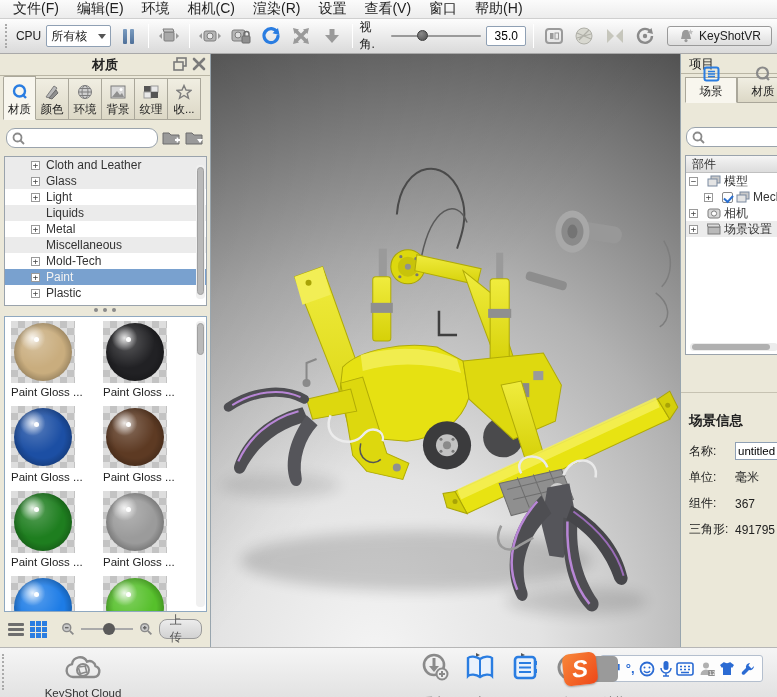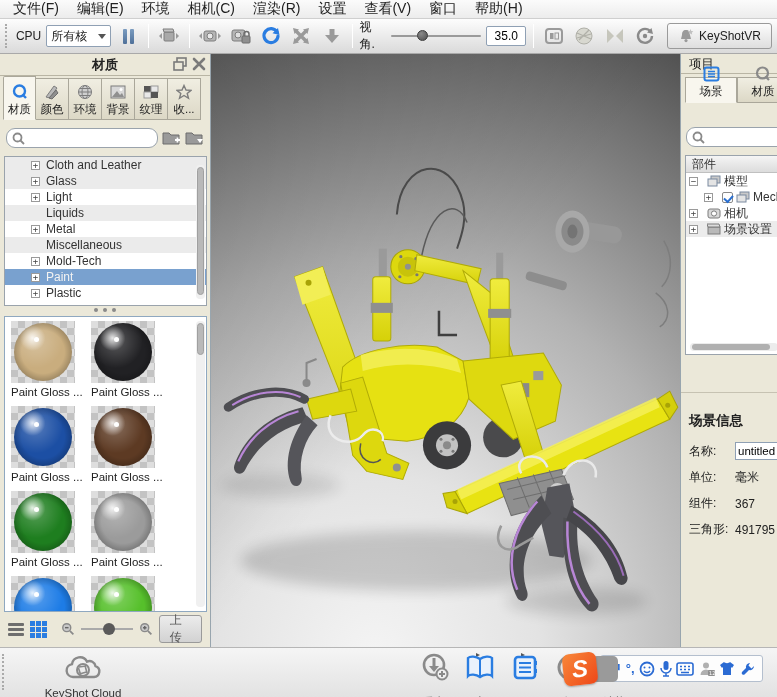--- a/index.html
+++ b/index.html
@@ -22,21 +22,21 @@
          align-items:center;justify-content:space-between;padding:0 4px;font-size:12px}
   .cores .arr{width:0;height:0;border-left:4px solid transparent;border-right:4px solid transparent;border-top:5px solid #555}
   .pause{display:flex;gap:3px}
   .pause i{display:block;width:4px;height:15px;background:linear-gradient(#7b9cc0,#4f7099);border-radius:1px}
   .fovslider{position:relative;width:92px;height:20px}
   .fovslider .line{position:absolute;left:0;right:0;top:9px;height:2px;background:#9a9a9a;border-radius:1px}
   .fovslider .knob{position:absolute;left:26px;top:4px;width:11px;height:11px;border-radius:50%;
                    background:radial-gradient(circle at 35% 30%,#8a8a8a,#4e4e4e);border:1px solid #3c3c3c}
   .fovinput{width:40px;height:20px;border:1px solid #8fa0b4;border-radius:2px;font-size:12px;text-align:center;
             font-family:inherit;padding:0}
-  .vrbtn{height:26px;display:flex;align-items:center;gap:5px;padding:0 10px;border:1px solid #9a9a9a;border-radius:3px;
+  .vrbtn{height:20px;display:flex;align-items:center;gap:5px;padding:0 10px;border:1px solid #9a9a9a;border-radius:3px;
          background:linear-gradient(#fcfcfc,#dedede);font-size:12px;margin-left:4px}
 
   
   .main{position:absolute;top:54px;left:0;width:777px;height:593px;display:flex}
 
   
   .left-panel{width:211px;flex:none;background:#ebe8d9;border-right:1px solid #98a5ae;position:relative;font-size:12px}
   .lp-title{position:absolute;top:0;left:0;right:0;height:22px;border-bottom:1px solid #b9b5a4;display:flex;align-items:center}
   .lp-title .dock{margin-left:6px}
   .lp-title .cap{position:absolute;left:0;right:0;text-align:center;font-weight:bold;font-size:13px}
@@ -56,38 +56,38 @@
   .trow.sel{background:#79a1cf;color:#f2f2f2}
   .exp{width:9px;height:9px;border:1px solid #9a9a9a;background:#fff;color:#444;font-size:9px;line-height:7px;
        text-align:center;margin-right:6px;flex:none;font-family:"DejaVu Sans Mono",monospace}
   .exp:empty{visibility:hidden}
   .vscroll{position:absolute;right:1px;top:8px;width:9px;height:134px;background:#f0f0f0;border-radius:4px}
   .vscroll .thumb{position:absolute;left:1px;right:1px;border-radius:4px;background:#b9b9b9;border:1px solid #a0a0a0}
   .dots{position:absolute;top:254px;left:0;right:0;display:flex;justify-content:center;gap:5px}
   .dots i{width:4px;height:4px;border-radius:50%;background:#8a8a8a}
   .thumbs{position:absolute;top:262px;left:4px;width:203px;height:296px;background:#fff;border:1px solid #8fa8c0;overflow:hidden}
   .tilewrap{display:flex;flex-wrap:wrap;padding:4px 0 0 6px}
-  .tile{width:72px;margin:0 8px 8px 0}
+  .tile{width:72px;margin:0 20px 8px 0}
   .checker{width:64px;height:62px;background:repeating-conic-gradient(#c3c3c3 0% 25%,#dedede 0% 50%);background-size:14px 14px;
            position:relative;overflow:hidden}
   .sphere{position:absolute;left:3px;top:2px;width:58px;height:58px;border-radius:50%;
           background:radial-gradient(circle at 32% 26%,rgba(255,255,255,.85) 0%,rgba(255,255,255,0) 22%),
                      radial-gradient(circle at 38% 32%,rgba(255,255,255,.25) 0%,rgba(255,255,255,0) 50%),
                      radial-gradient(circle at 50% 50%,rgba(0,0,0,0) 52%,rgba(0,0,0,.5) 98%),var(--c,#888)}
   .sphere .hl{position:absolute;left:34%;top:24%;width:5px;height:5px;border-radius:50%;background:#fff}
   .tile .tlbl{font-size:11.5px;color:#222;margin-top:3px;white-space:nowrap}
   .thumbs .vscroll{top:4px;height:286px}
   .lp-bottom{position:absolute;bottom:2px;left:0;right:0;height:32px;display:flex;align-items:center;padding:0 8px;gap:6px}
   .listico i{display:block;width:16px;height:3px;background:#6e6e6e;margin:2px 0;border-radius:1px}
   .gridico{display:grid;grid-template-columns:repeat(3,5px);grid-gap:1px}
   .gridico i{width:5px;height:5px;background:#2a7de1}
   .zslider{position:relative;width:58px;height:16px}
   .zslider .line{position:absolute;top:7px;left:0;right:0;height:2px;background:#aaa}
   .zslider .knob{position:absolute;left:22px;top:2px;width:12px;height:12px;border-radius:50%;background:#5a5a5a}
-  .upload{margin-left:auto;height:28px;padding:8px 10px;border:1px solid #9a9a9a;border-radius:3px;
+  .upload{margin-left:auto;height:20px;padding:8px 10px;border:1px solid #9a9a9a;border-radius:8px;
           background:linear-gradient(#ececec,#d2d2d2);color:#555;font-size:12px;display:flex;align-items:center}
 
   
   .viewport{flex:1;position:relative;overflow:hidden;
     background:linear-gradient(to bottom right,rgba(0,0,0,.18),rgba(0,0,0,0) 50%),
                radial-gradient(135% 120% at 35% 102%,#f4f4f4 0%,#e3e3e3 26%,#b2b2b2 56%,#6e6e6e 86%,#4c4c4c 100%)}
   .viewport svg{position:absolute;inset:0;width:100%;height:100%}
 
   
   .right-panel{width:97px;flex:none;background:#ebe8d9;border-left:1px solid #98a5ae;position:relative;overflow:hidden;font-size:12px}

